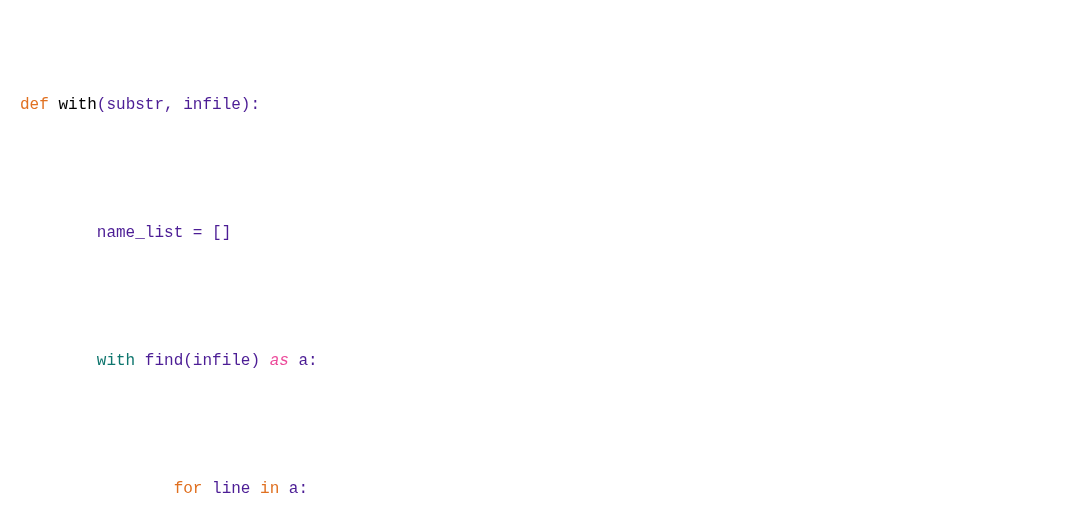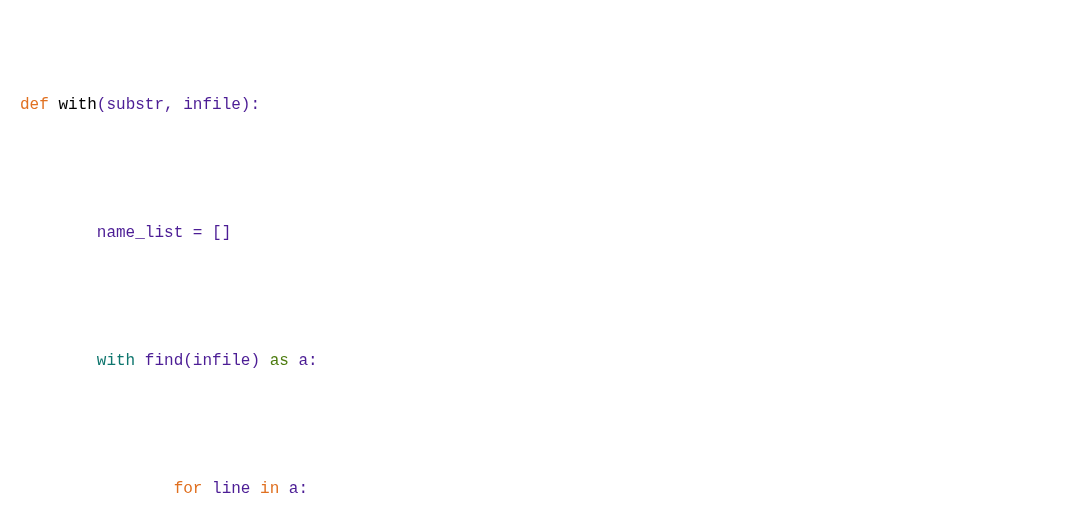--- a/index.html
+++ b/index.html
@@ -19,21 +19,21 @@
     }
 
     .code-block {
       white-space: pre;
     }
 
     .kw-def { color: #e07020; text-align: right; }        
     .kw-with { color: #0f766e; }       
     .kw-for { color: #e07020; }        
     .kw-in { color: #e07020; }     
-    .kw-as { color: #4d7c0f; }        
+    .kw-as { color: #ec4899; font-style: italic; }        
     .plain { color: #4c1d95; }         
 
     .line {
       display: block;
     }
   </style>
 </head>
 <body>
 
 <div class="code-block">

